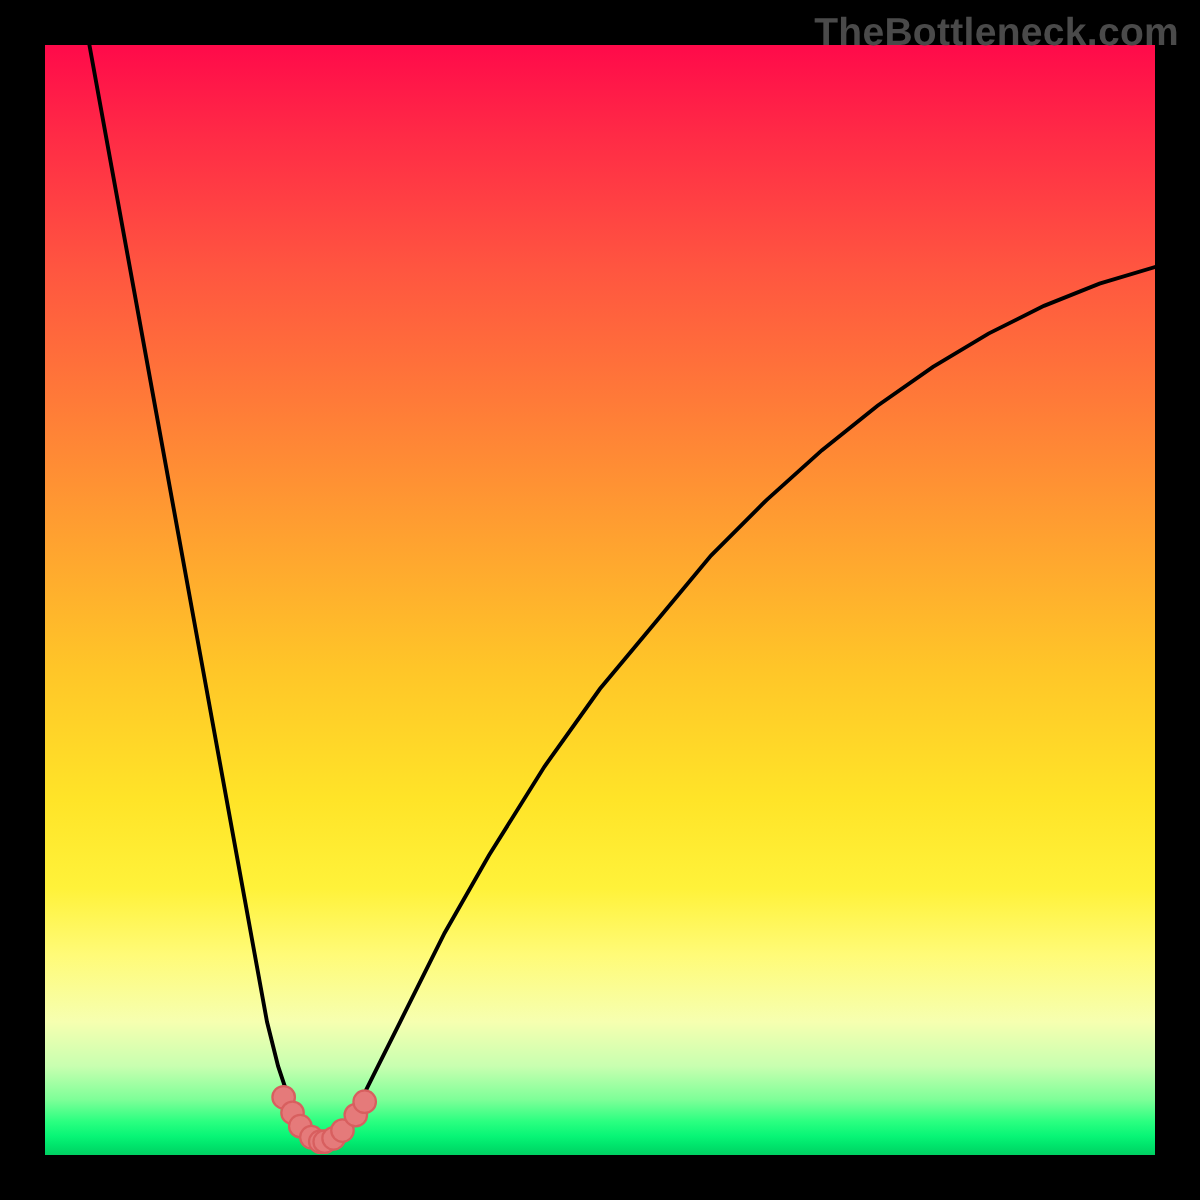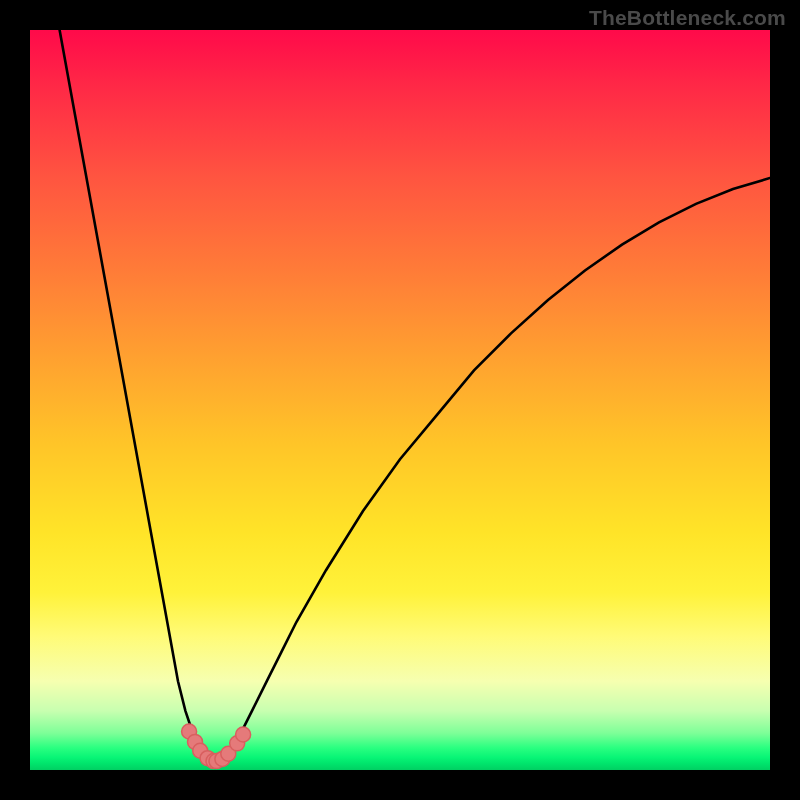--- a/index.html
+++ b/index.html
@@ -8,21 +8,21 @@
     position: relative;
     width: 800px;
     height: 800px;
     background: #000;
   }
   .watermark {
     position: absolute;
     top: 6px;
     right: 14px;
     font-family: Arial, Helvetica, sans-serif;
-    font-size: 21px;
+    font-size: 26px;
     font-weight: 600;
     color: #4a4a4a;
     letter-spacing: 0.2px;
     z-index: 50;
   }
   .plot {
     position: absolute;
     left: 30px;
     top: 30px;
     width: 740px;

